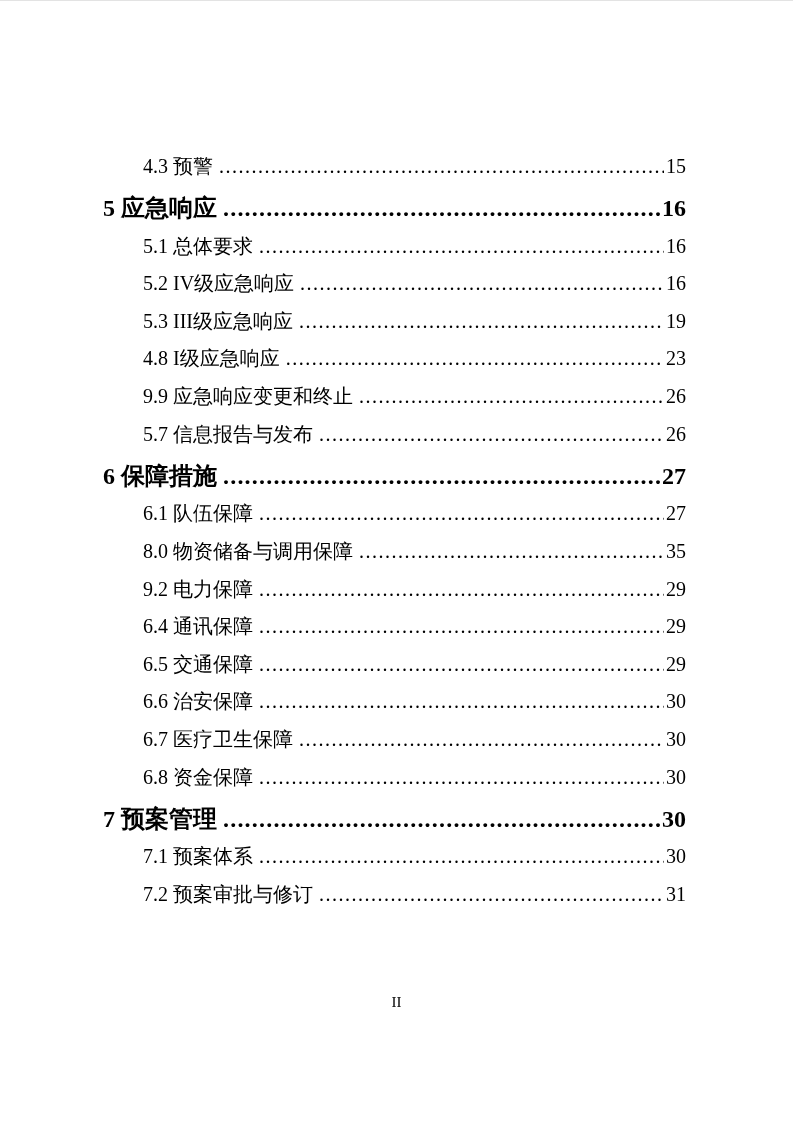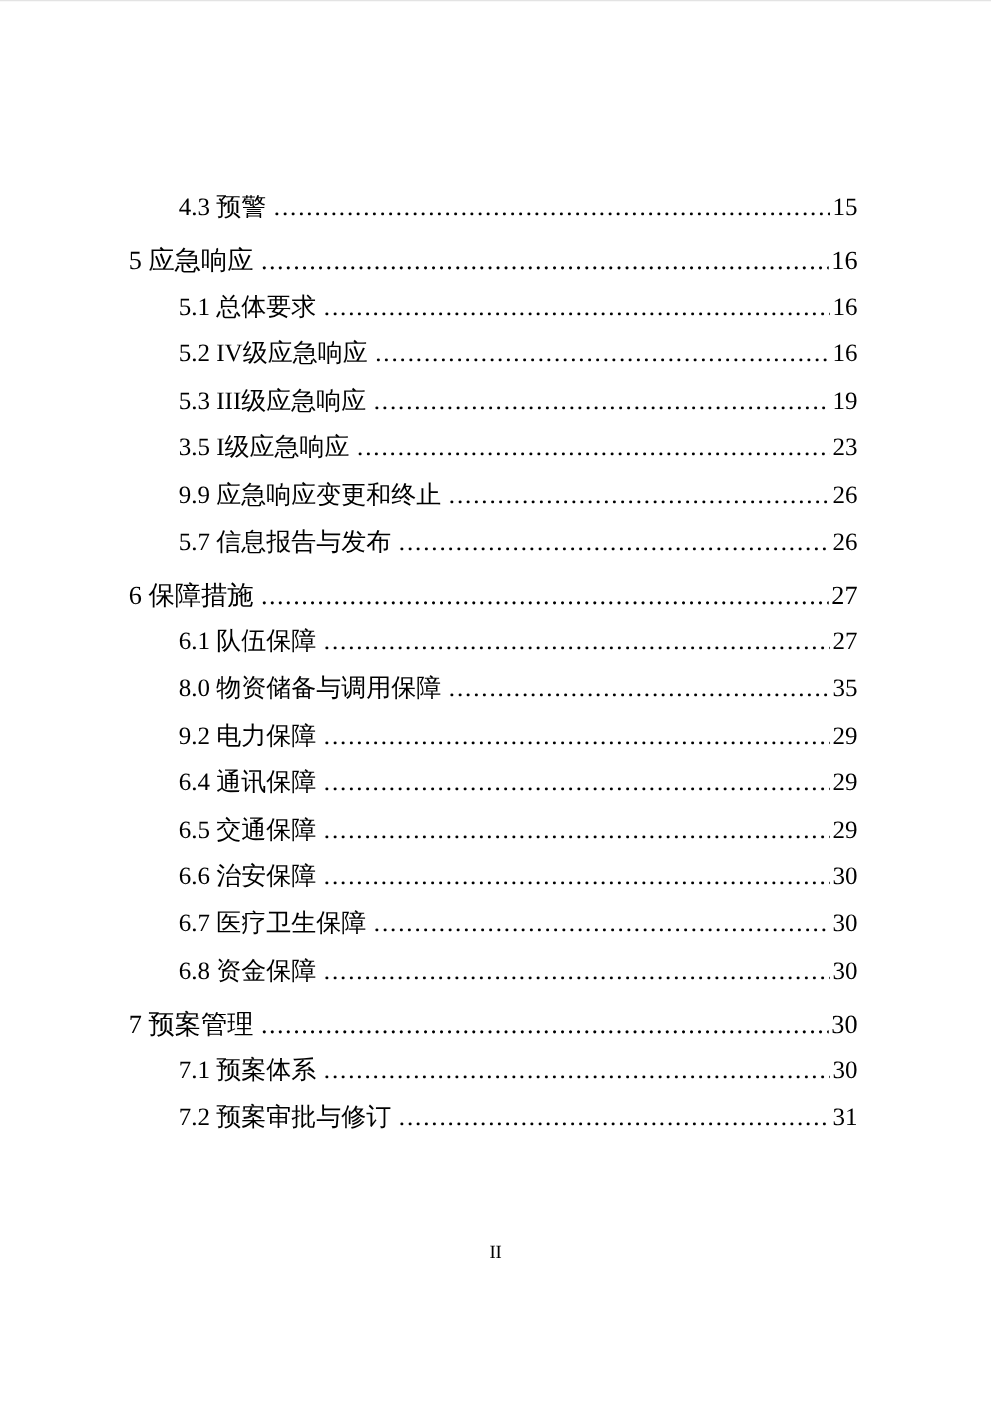--- a/index.html
+++ b/index.html
@@ -31,22 +31,22 @@
     display: flex;
     align-items: flex-end;
     height: 37.6px;
     font-size: 20px;
     line-height: 37.6px;
   }
   .toc-row.sub {
     padding-left: 40px;
   }
   .toc-row.top {
-    font-weight: normal;
-    font-size: 21px;
+    font-weight: bold;
+    font-size: 24px;
     margin-top: 4.5px;
   }
   .toc-label {
     white-space: nowrap;
     flex-shrink: 0;
   }
   .toc-dots {
     flex: 1 1 auto;
     overflow: hidden;
     white-space: nowrap;
@@ -105,21 +105,21 @@
   </div>
 
   <div class="toc-row sub">
     <span class="toc-label">5.3 III级应急响应</span>
     <span class="toc-dots"></span>
     <span class="toc-page">19</span>
   </div>
 
 
   <div class="toc-row sub">
-    <span class="toc-label">3.5 I级应急响应</span>
+    <span class="toc-label">4.8 I级应急响应</span>
     <span class="toc-dots"></span>
     <span class="toc-page">23</span>
   </div>
 
   <div class="toc-row sub">
     <span class="toc-label">9.9 应急响应变更和终止</span>
     <span class="toc-dots"></span>
     <span class="toc-page">26</span>
   </div>
 

